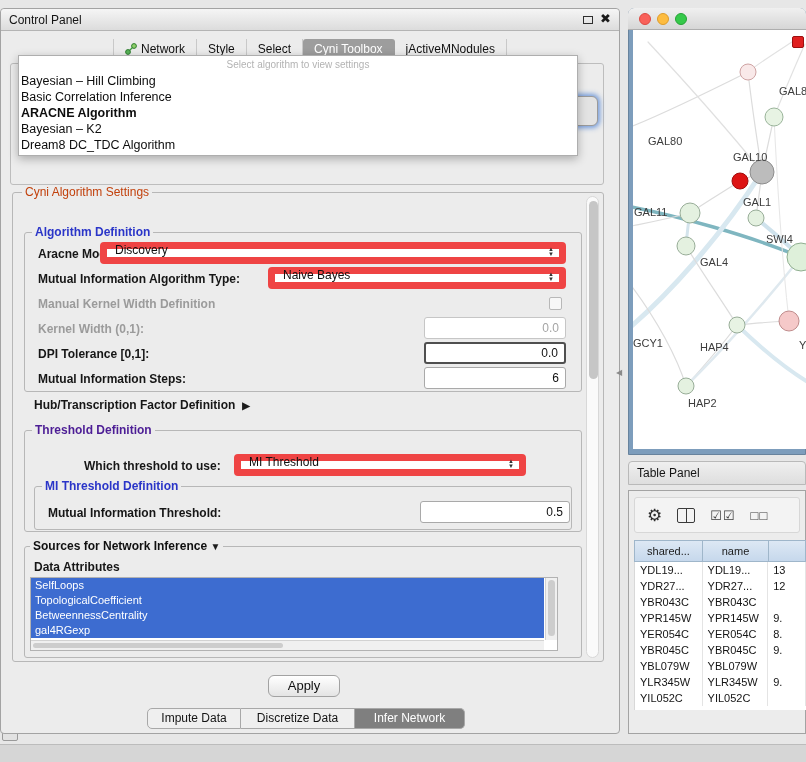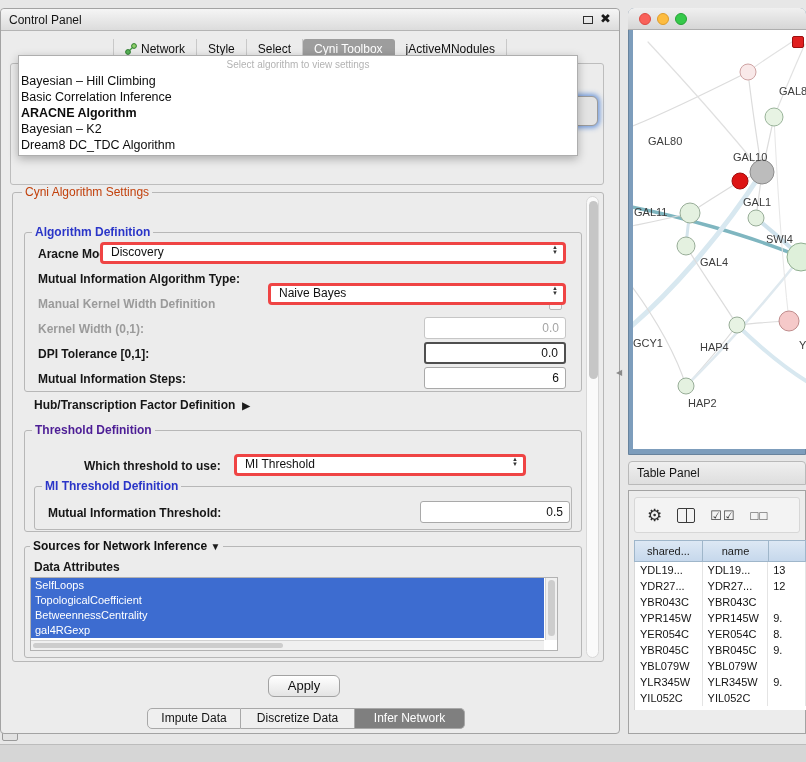--- a/index.html
+++ b/index.html
@@ -33,21 +33,21 @@
 
   .grp { position:absolute; border:1px solid #b7b7b7; border-radius:3px; }
   .grp-lbl { position:absolute; font-size:12px; line-height:14px; background:#ececec; padding:0 3px; white-space:nowrap; z-index:3; }
   .grp-lbl.blue { color:#2a35c8; font-weight:bold; }
   .grp-lbl.green { color:#4c1d95; font-weight:bold; }
   .grp-lbl.plain { color:#101010; font-weight:bold; }
 
   .lbl { position:absolute; font-size:12px; font-weight:bold; color:#161616; white-space:nowrap; line-height:14px; }
   .lbl.dis { color:#9b9b9b; }
 
-  .combo { position:absolute; height:22px; background:#fff; border:3px solid #ef4444; border-radius:4px; display:flex; align-items:flex-start; justify-content:space-between; padding:0 5px 0 8px; font-size:12px; color:#101010; z-index:2; }
+  .combo { position:absolute; height:22px; background:#fff; border:7px solid #ef4444; border-radius:4px; display:flex; align-items:flex-end; justify-content:space-between; padding:0 5px 0 8px; font-size:12px; color:#101010; z-index:2; }
   .combo .arrows { display:flex; flex-direction:column; align-items:center; line-height:5px; }
   .combo .arrows i { font-style:normal; font-size:6px; color:#333; }
 
   .tfield { position:absolute; height:22px; background:#fff; border:1px solid #a9a9a9; border-radius:3px; font-size:12px; line-height:20px; text-align:right; padding:0 6px; color:#101010; z-index:2; }
   .tfield.dis { color:#a5a5a5; border-color:#c6c6c6; }
   .tfield.focus { border:2px solid #4f4f4f; line-height:18px; }
 
   .checkbox { position:absolute; width:13px; height:13px; background:#f7f7f7; border:1px solid #b8b8b8; border-radius:2px; }
 
   .hubrow { position:absolute; display:flex; align-items:center; gap:7px; font-size:12px; font-weight:bold; color:#161616; }
@@ -161,21 +161,21 @@
     <span class="lbl" style="left:38px;top:247px">Aracne Mode:</span>
     <div class="combo" style="left:100px;top:242px;width:466px">
       <span>Discovery</span>
       <span class="arrows">
           <i>▲</i>
           <i>▼</i>
         </span>
     </div>
 
     <span class="lbl" style="left:38px;top:272px">Mutual Information Algorithm Type:</span>
-    <div class="combo" style="left:268px;top:283px;width:298px">
+    <div class="combo" style="left:268px;top:267px;width:298px">
       <span>Naive Bayes</span>
       <span class="arrows">
           <i>▲</i>
           <i>▼</i>
         </span>
     </div>
 
     <span class="lbl dis" style="left:38px;top:297px">Manual Kernel Width Definition</span>
     <div class="checkbox" style="left:549px;top:297px"></div>
 

